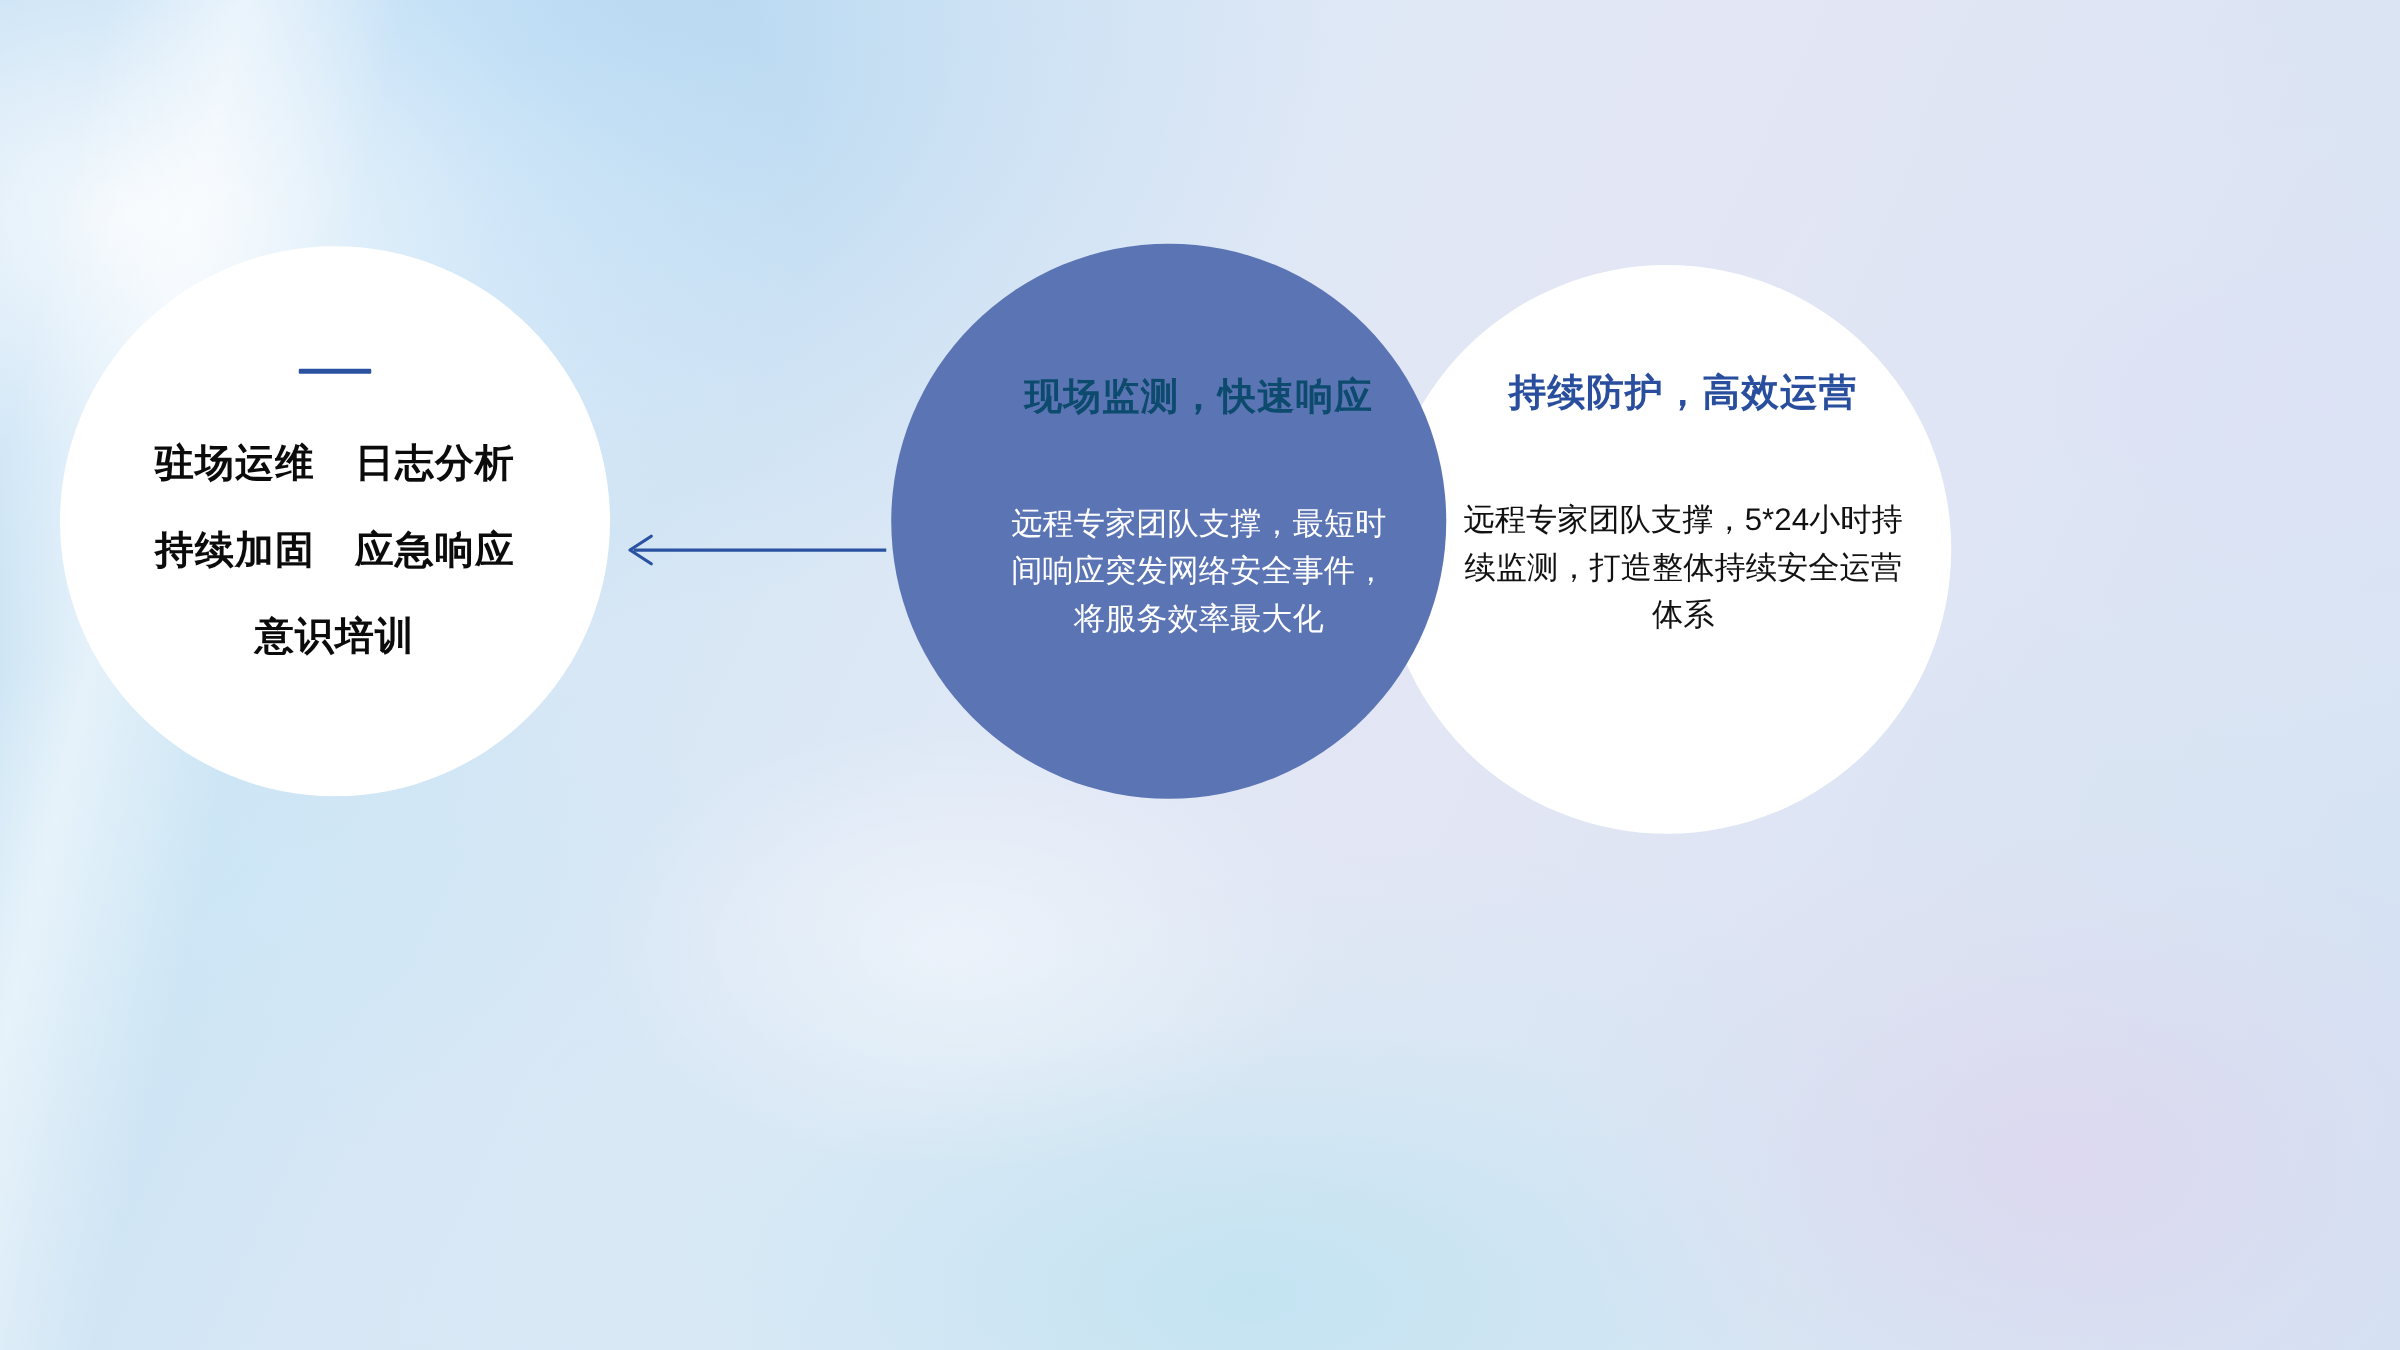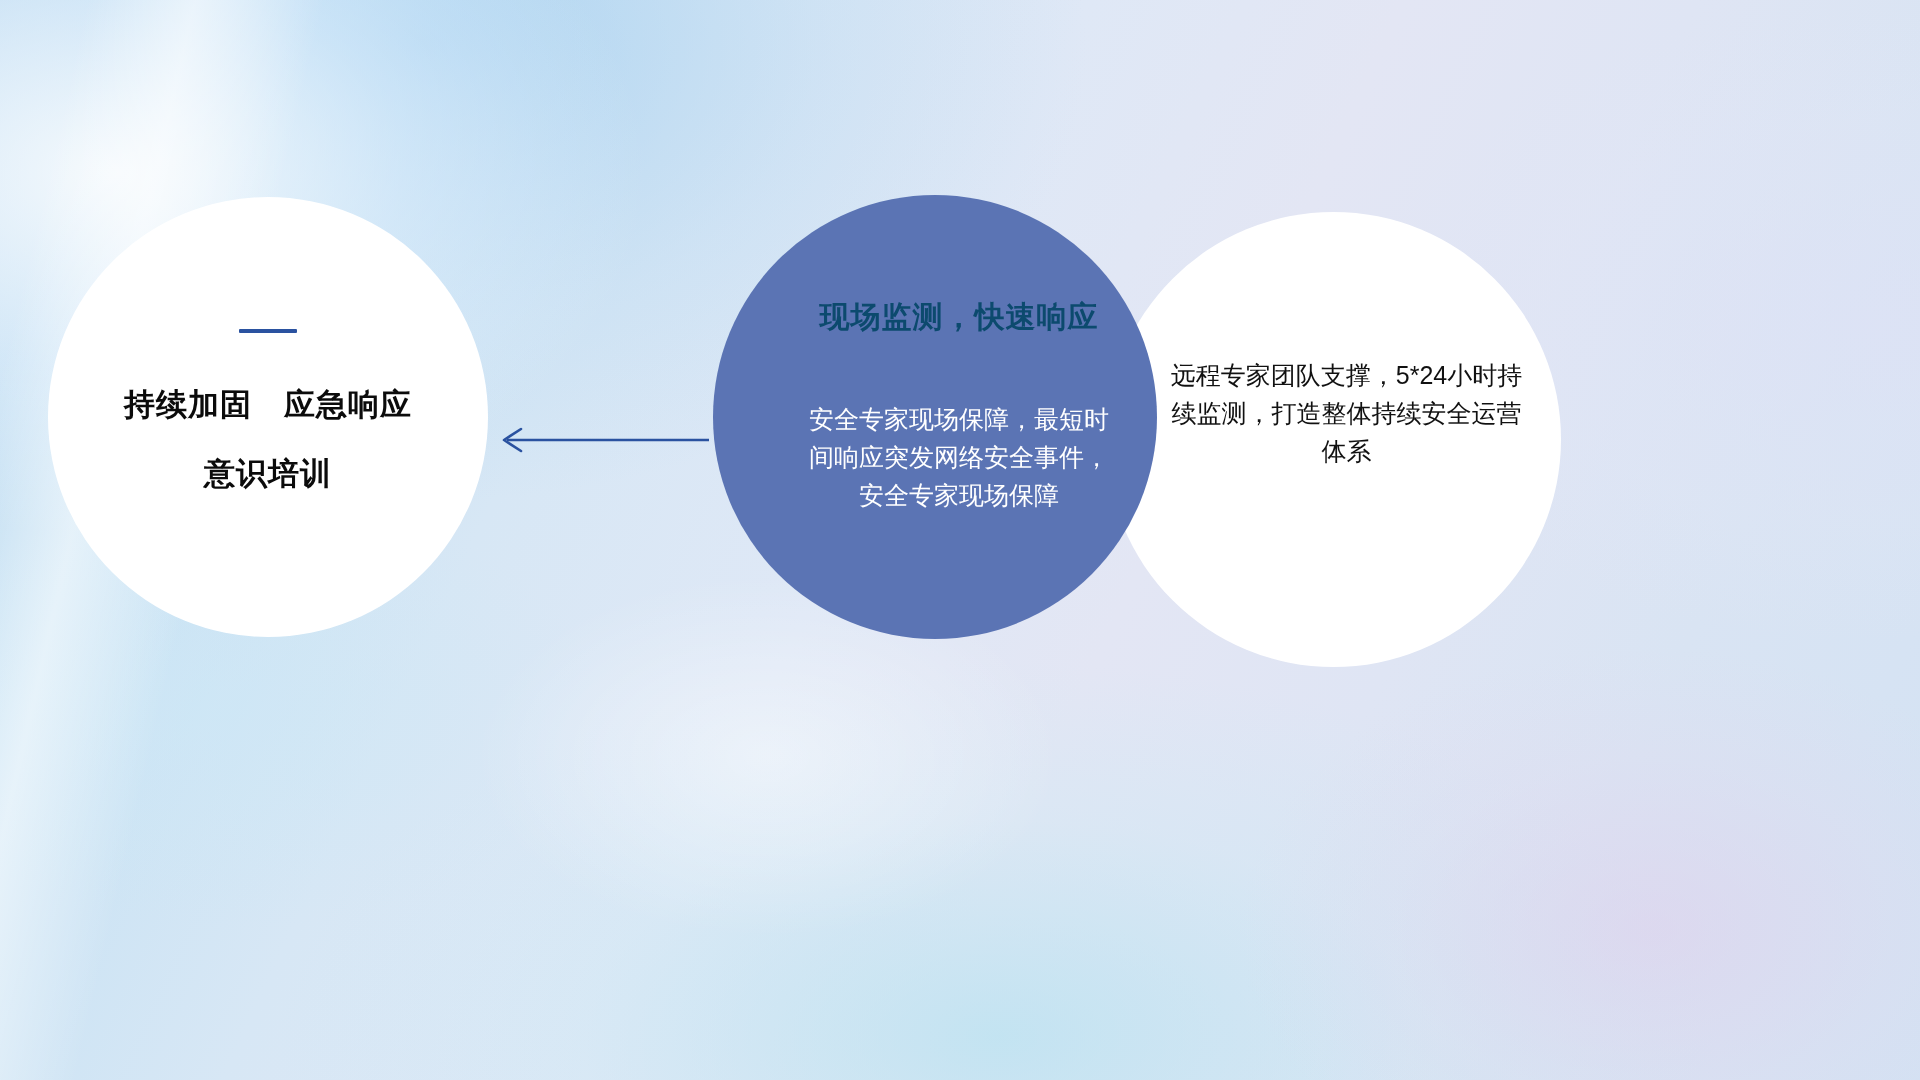--- a/index.html
+++ b/index.html
@@ -244,26 +244,28 @@
   <div class="circle" id="circle-right"></div>
   <div class="circle" id="circle-middle"></div>
 
   <svg id="arrow" viewBox="0 0 215 48">
     <line x1="214" y1="24" x2="12" y2="24" stroke="#2a52a0" stroke-width="2.6"></line>
     <polyline points="26,13 9,24 26,35" fill="none" stroke="#2a52a0" stroke-width="2.6" stroke-linecap="round" stroke-linejoin="round"></polyline>
   </svg>
 
   <div id="left-content">
     <div class="accent-dash"></div>
+    <div class="left-line">驻场运维　日志分析</div>
     <div class="left-line">持续加固　应急响应</div>
     <div class="left-line">意识培训</div>
   </div>
 
   <div id="middle-content">
     <div id="middle-title">现场监测，快速响应</div>
-    <div id="middle-body">安全专家现场保障，最短时间响应突发网络安全事件，安全专家现场保障</div>
+    <div id="middle-body">远程专家团队支撑，最短时间响应突发网络安全事件，将服务效率最大化</div>
   </div>
 
   <div id="right-content">
+    <div id="right-title">持续防护，高效运营</div>
     <div id="right-body">远程专家团队支撑，5*24小时持续监测，打造整体持续安全运营体系</div>
   </div>
 
 </div>
 
 </body></html>

